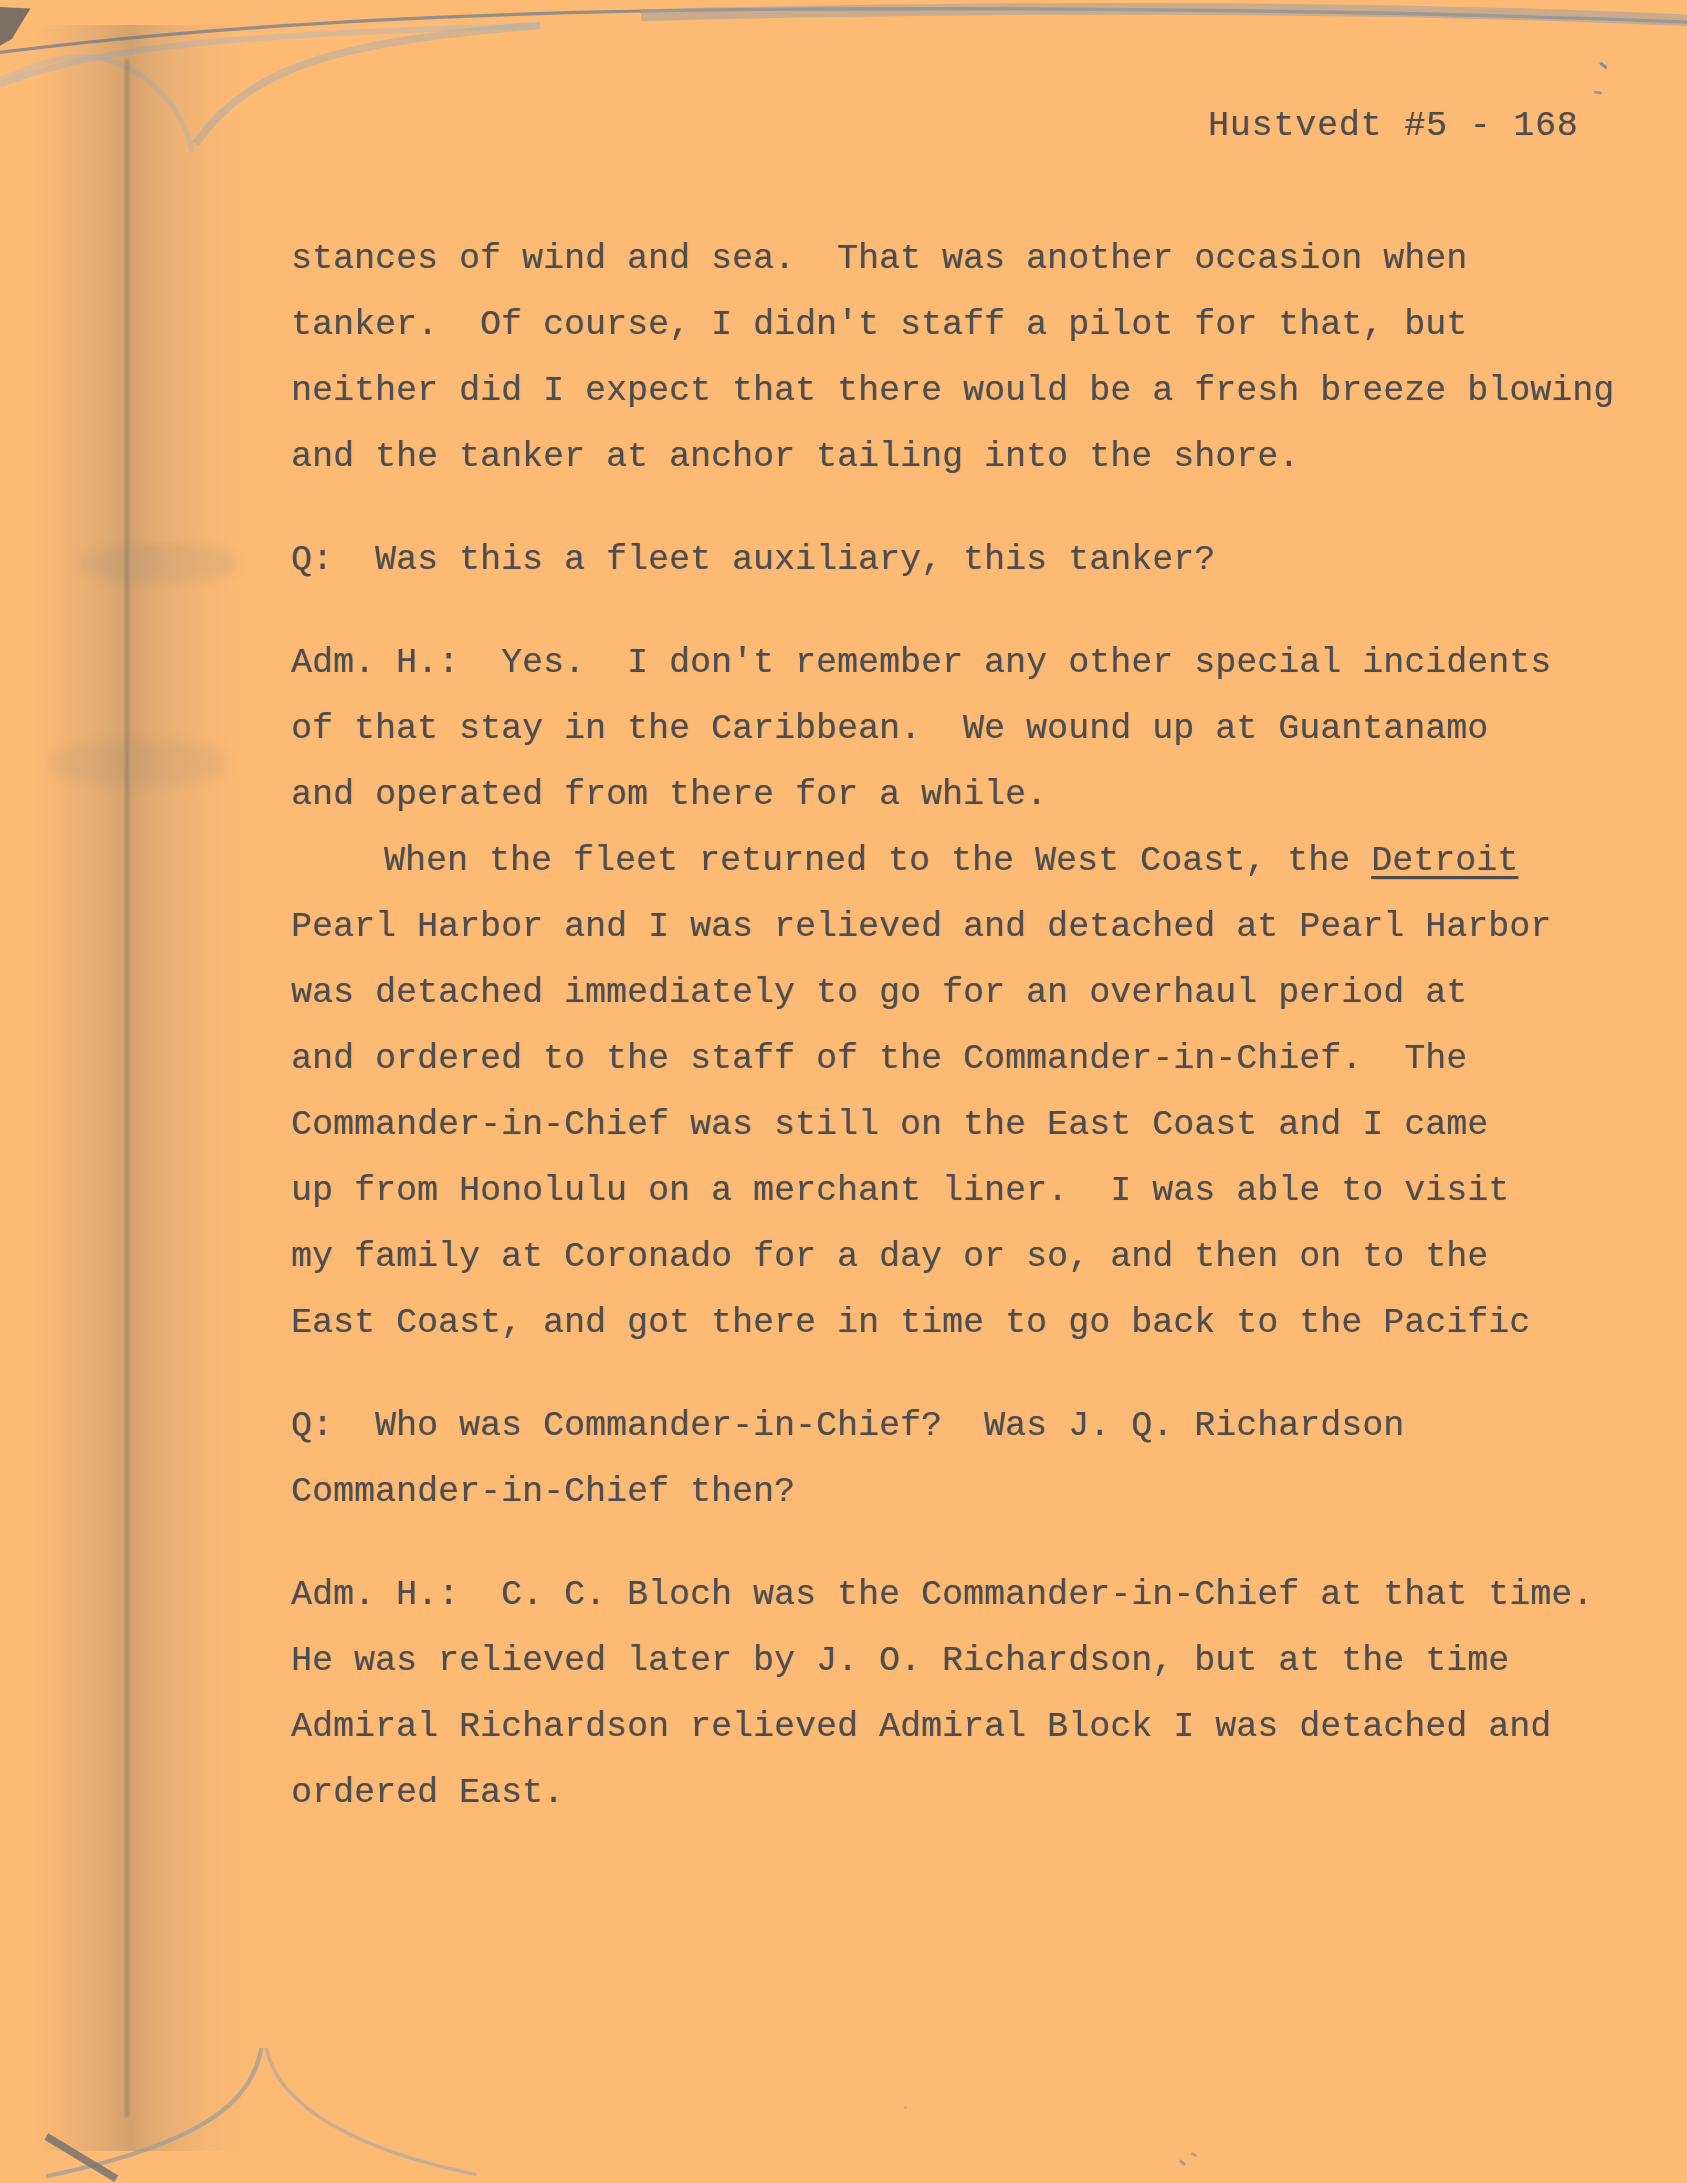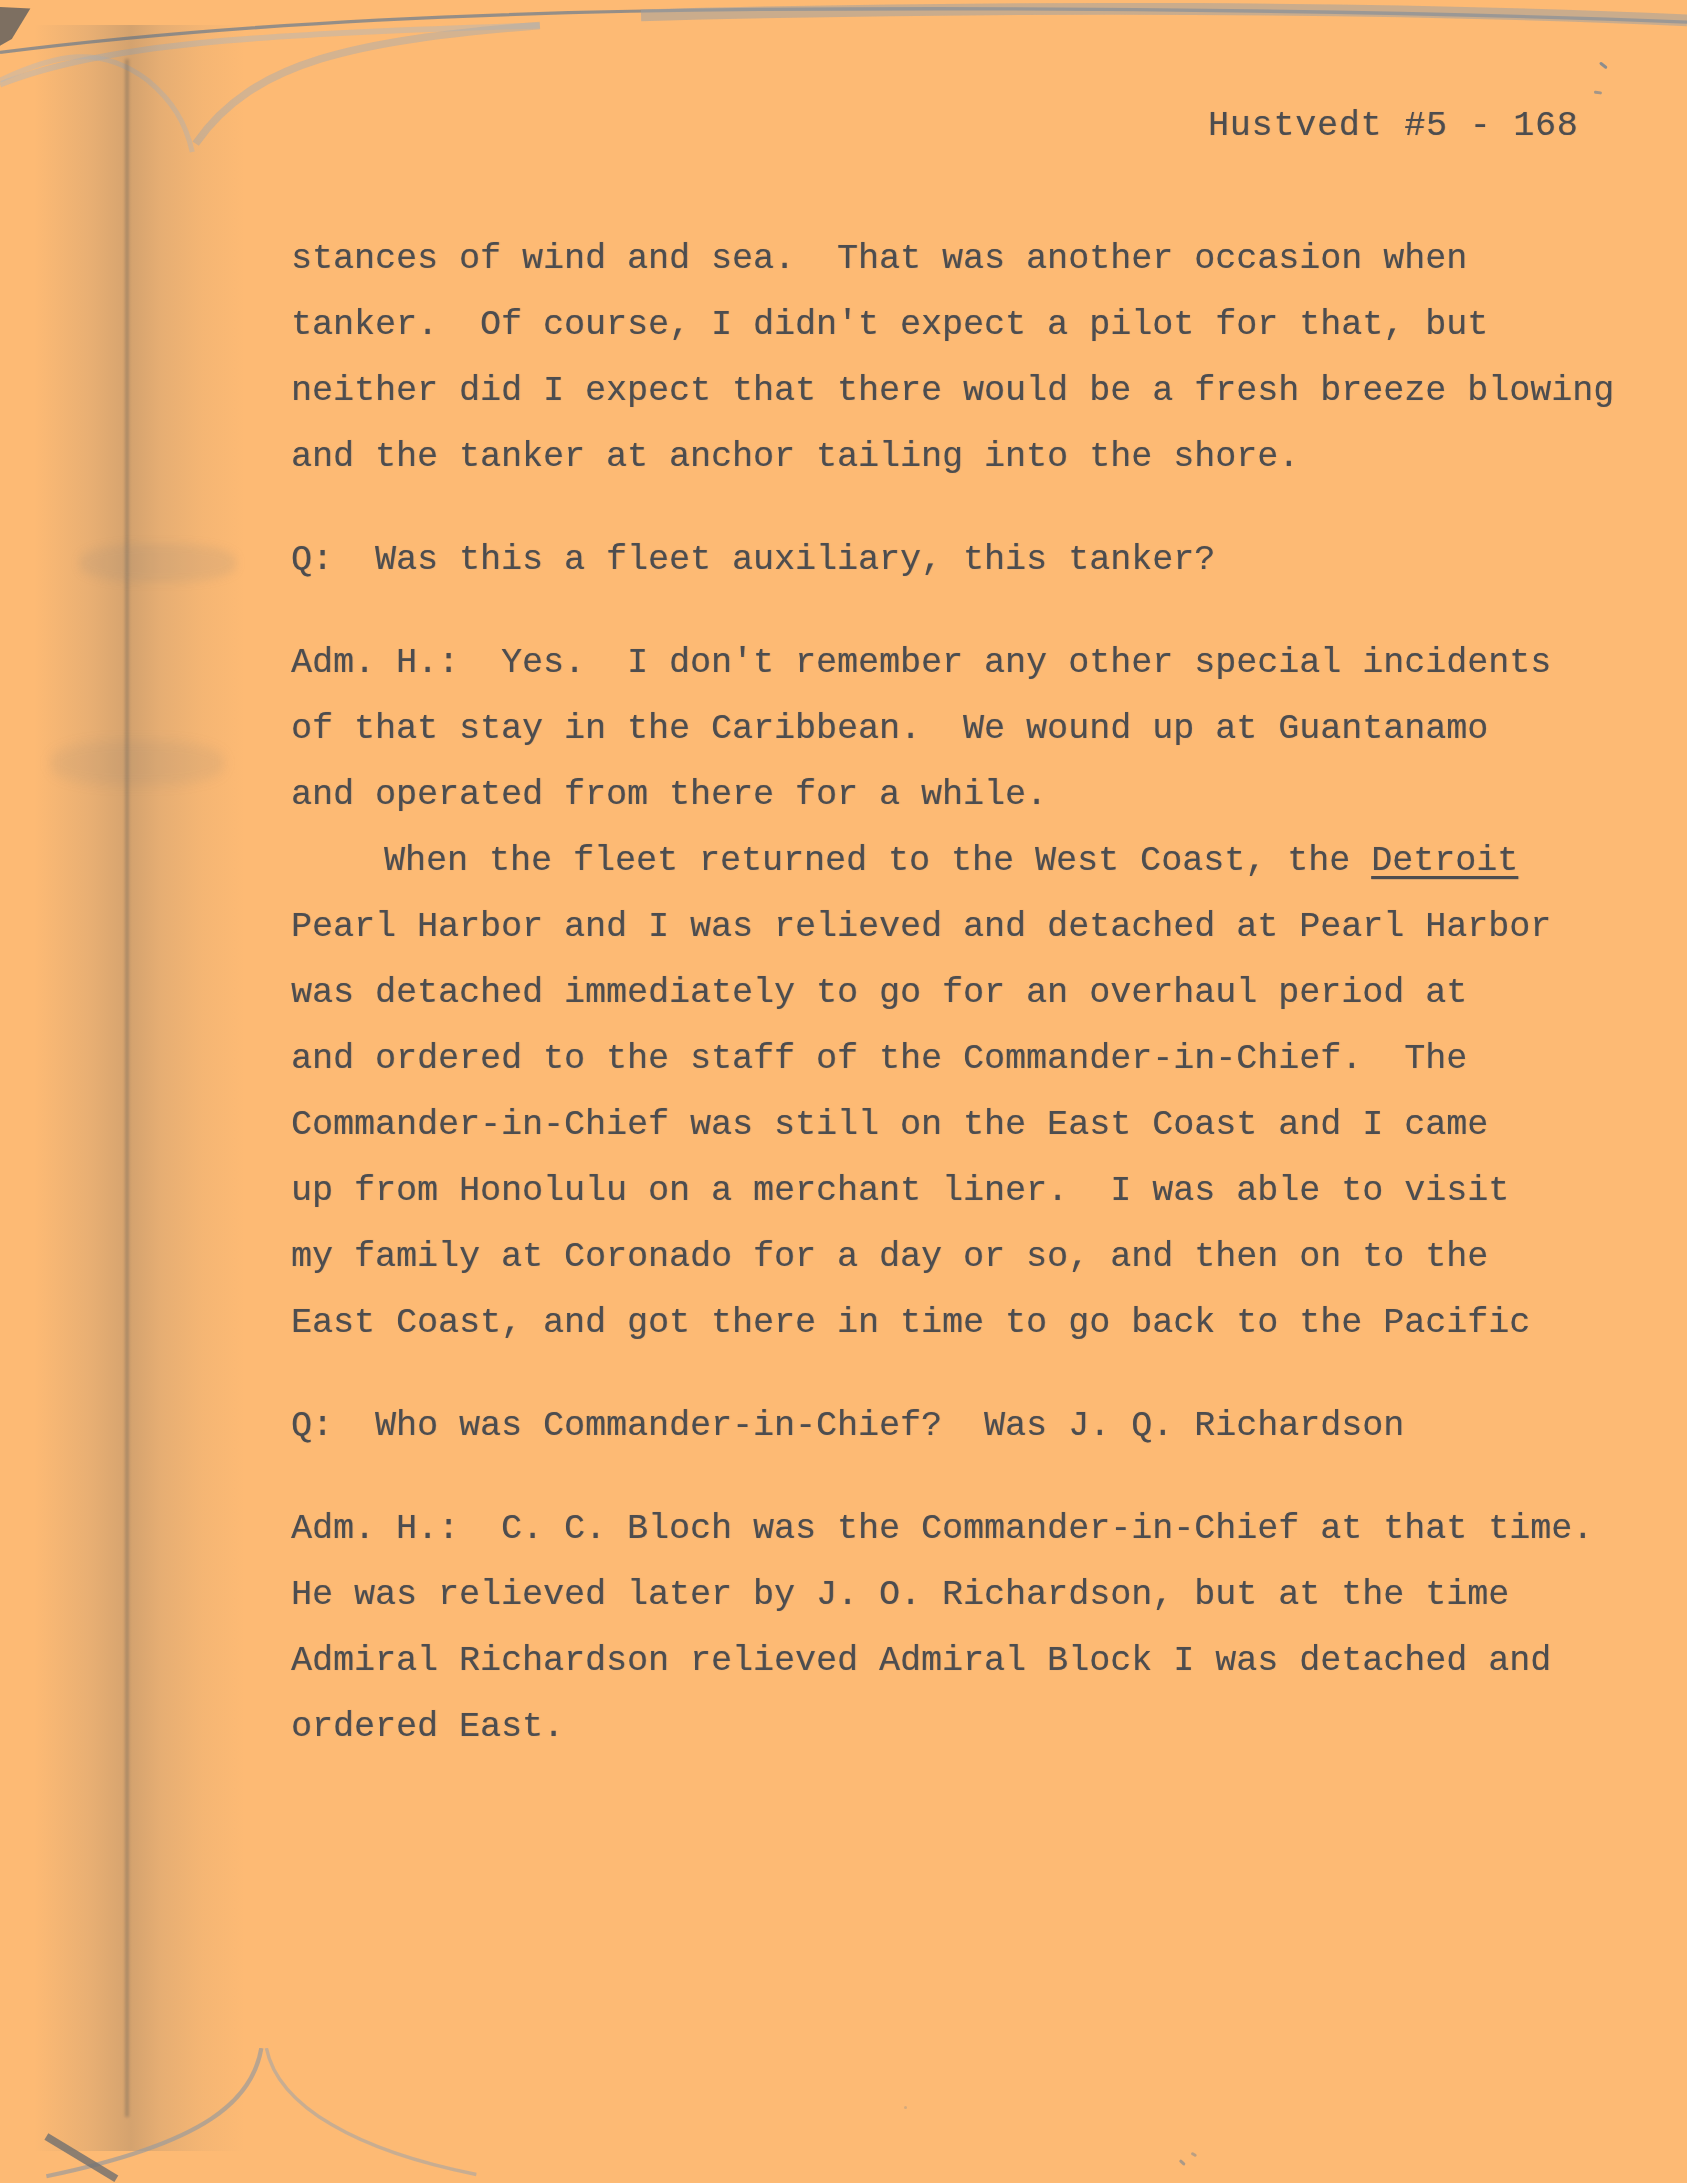--- a/index.html
+++ b/index.html
@@ -131,39 +131,40 @@
   <div class="speck speck-a"></div>
   <div class="speck speck-b"></div>
   <div class="speck speck-c"></div>
   <div class="speck speck-d"></div>
   <div class="speck speck-e"></div>
 
   <div class="page-header">Hustvedt #5 - 168</div>
 
   <div class="text-flow" id="text-flow">
       <div class="line"><span>stances of wind and sea.  That was another occasion when</span></div>
-      <div class="line"><span>tanker.  Of course, I didn't expect a pilot for that, but</span></div>
+      <div class="line"><span>tanker.  Of course, I didn't staff a pilot for that, but</span></div>
       <div class="line"><span>neither did I expect that there would be a fresh breeze blowing</span></div>
       <div class="line"><span>and the tanker at anchor tailing into the shore.</span></div>
       <div class="block-gap"></div>
       <div class="line"><span>Q:  Was this a fleet auxiliary, this tanker?</span></div>
       <div class="block-gap"></div>
       <div class="line"><span>Adm. H.:  Yes.  I don't remember any other special incidents</span></div>
       <div class="line"><span>of that stay in the Caribbean.  We wound up at Guantanamo</span></div>
       <div class="line"><span>and operated from there for a while.</span></div>
       <div class="line indent"><span>When the fleet returned to the West Coast, the </span><span class="u">Detroit</span></div>
       <div class="line"><span>Pearl Harbor and I was relieved and detached at Pearl Harbor</span></div>
       <div class="line"><span>was detached immediately to go for an overhaul period at</span></div>
       <div class="line"><span>and ordered to the staff of the Commander-in-Chief.  The</span></div>
       <div class="line"><span>Commander-in-Chief was still on the East Coast and I came</span></div>
       <div class="line"><span>up from Honolulu on a merchant liner.  I was able to visit</span></div>
       <div class="line"><span>my family at Coronado for a day or so, and then on to the</span></div>
       <div class="line"><span>East Coast, and got there in time to go back to the Pacific</span></div>
       <div class="block-gap"></div>
       <div class="line"><span>Q:  Who was Commander-in-Chief?  Was J. Q. Richardson</span></div>
+      <div class="line"><span>Commander-in-Chief then?</span></div>
       <div class="block-gap"></div>
       <div class="line"><span>Adm. H.:  C. C. Bloch was the Commander-in-Chief at that time.</span></div>
       <div class="line"><span>He was relieved later by J. O. Richardson, but at the time</span></div>
       <div class="line"><span>Admiral Richardson relieved Admiral Block I was detached and</span></div>
       <div class="line"><span>ordered East.</span></div>
     </div>
 
 </div>
 
 

